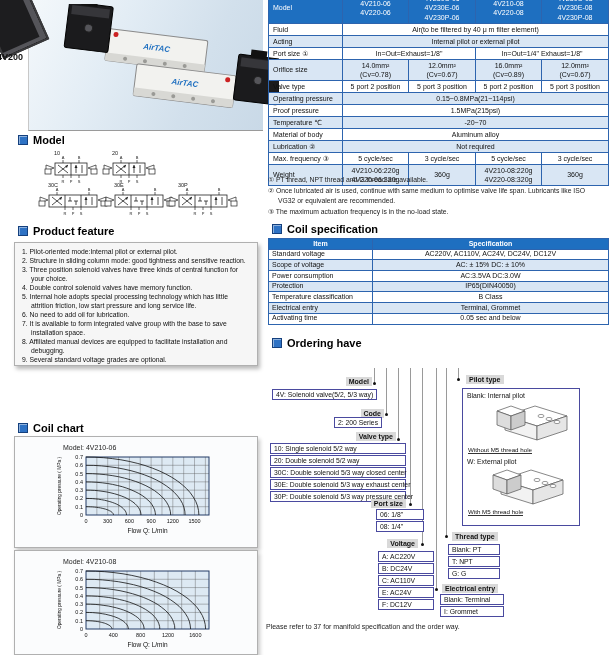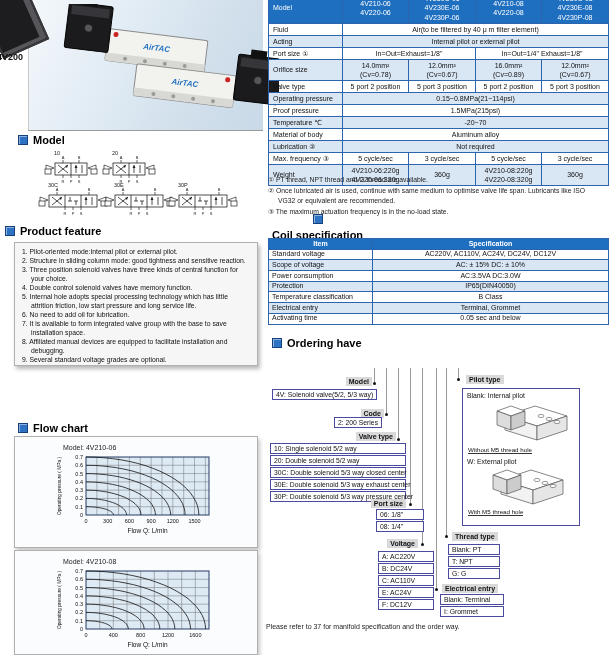--- a/index.html
+++ b/index.html
@@ -237,39 +237,39 @@
           <text x="51" y="3" font-size="4" text-anchor="middle" fill="#222">B</text>
           <line x1="27" y1="19" x2="27" y2="22" stroke="#222" stroke-width="0.7"></line>
           <text x="27" y="27" font-size="4" text-anchor="middle" fill="#222">R</text>
           <line x1="35" y1="19" x2="35" y2="22" stroke="#222" stroke-width="0.7"></line>
           <text x="35" y="27" font-size="4" text-anchor="middle" fill="#222">P</text>
           <line x1="43" y1="19" x2="43" y2="22" stroke="#222" stroke-width="0.7"></line>
           <text x="43" y="27" font-size="4" text-anchor="middle" fill="#222">S</text>
         </svg></div>
     </div>
 
-  <div class="sec-h" style="left:5px;top:225px;">
+  <div class="sec-h" style="left:18px;top:225px;">
     <span class="bullet"></span>
     <span>Product feature</span>
   </div>
   <div id="feature-panel">
       <div class="feat">1. Pilot-oriented mode:Internal pilot or external pilot.</div>
       <div class="feat">2. Structure in sliding column mode: good tightness and sensitive reaction.</div>
       <div class="feat">3. Three position solenoid valves have three kinds of central function for your choice.</div>
       <div class="feat">4. Double control solenoid valves have memory function.</div>
       <div class="feat">5. Internal hole adopts special processing technology which has little attrition friction, low start pressure and long service life.</div>
       <div class="feat">6. No need to add oil for lubrication.</div>
       <div class="feat">7. It is available to form integrated valve group with the base to save installation space.</div>
       <div class="feat">8. Affiliated manual devices are equipped to facilitate installation and debugging.</div>
       <div class="feat">9. Several standard voltage grades are optional.</div>
     </div>
 
   <div class="sec-h" style="left:18px;top:422px;">
     <span class="bullet"></span>
-    <span>Flow chart</span>
+    <span>Coil chart</span>
   </div>
   <div class="flow-panel" style="top:436px;height:112px;" id="flow-panel-1">
       <svg width="244" height="102" style="display:block">
         <text x="48" y="13" font-size="7" fill="#222">Model: 4V210-06</text>
         <rect x="71" y="20" width="123" height="58" fill="#dde9f3" stroke="none"></rect>
         <line x1="81.8529411764706" y1="20" x2="81.8529411764706" y2="78" stroke="#555" stroke-width="0.4"></line>
         <line x1="92.70588235294117" y1="20" x2="92.70588235294117" y2="78" stroke="#555" stroke-width="0.4"></line>
         <line x1="103.55882352941177" y1="20" x2="103.55882352941177" y2="78" stroke="#555" stroke-width="0.4"></line>
         <line x1="114.41176470588235" y1="20" x2="114.41176470588235" y2="78" stroke="#555" stroke-width="0.4"></line>
         <line x1="125.26470588235294" y1="20" x2="125.26470588235294" y2="78" stroke="#555" stroke-width="0.4"></line>
@@ -447,21 +447,21 @@
           </tr>
         </tbody>
     </table>
   </div>
   <div id="footnotes">
       <div>① PT thread, NPT thread and G thread are available.</div>
       <div>② Once lubricated air is used, continue with same medium to optimise valve life span. Lubricants like ISO VG32 or equivalent are recommended.</div>
       <div>③ The maximum actuation frequency is in the no-load state.</div>
     </div>
 
-  <div class="sec-h" style="left:272px;top:214px;flex-direction:column;">
+  <div class="sec-h" style="left:272px;top:223px;">
     <span class="bullet"></span>
     <span>Coil specification</span>
   </div>
   <div id="coil-wrap">
     <table id="coil-table">
       <colgroup>
           <col style="width:104px">
           <col style="width:236px">
         </colgroup>
       <tbody>

